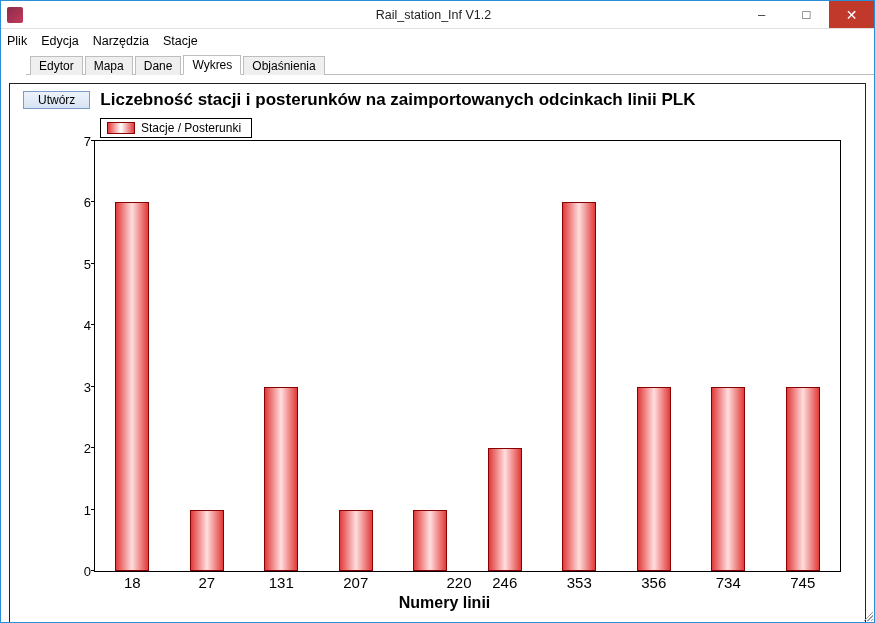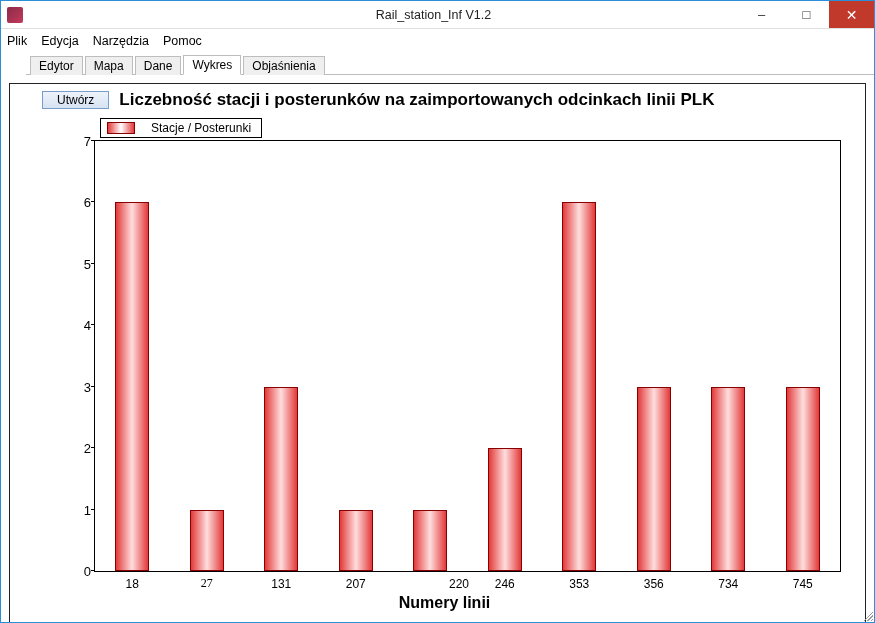--- a/index.html
+++ b/index.html
@@ -106,36 +106,36 @@
     align-items: center;
     gap: 10px;
     margin-bottom: 4px;
   }
   .btn {
     border: 1px solid #7a9ccc;
     background: linear-gradient(#eef3fa,#d6e3f3);
     padding: 1px 14px;
     font-size: 12px;
     cursor: pointer;
-    margin-left: 22px;
+    margin-left: 3px;
   }
   .chart-title {
     font-weight: bold;
     font-size: 17px;
   }
   .legend {
     position: absolute;
     left: 90px;
     top: 34px;
     border: 1px solid #000;
     background: #fff;
     padding: 2px 10px 2px 6px;
     display: flex;
     align-items: center;
-    gap: 16px;
+    gap: 6px;
     z-index: 5;
   }
   .legend-swatch {
     width: 28px; height: 12px;
     border: 1px solid #800;
     background: linear-gradient(90deg,#e23a3a 0%,#fff 50%,#e23a3a 100%);
   }
   
   .plot-wrap {
     position: absolute;
@@ -179,21 +179,21 @@
     position: absolute;
     left: -4px;
     width: 4px;
     height: 1px;
     background: #000;
   }
   .xtick {
     position: absolute;
     bottom: -20px;
     transform: translateX(-50%);
-    font-size: 12px;
+    font-size: 15px;
   }
   .bar {
     position: absolute;
     bottom: 0;
     border: 1px solid #800;
     background: linear-gradient(90deg,#e23a3a 0%,#ffdede 50%,#e23a3a 100%);
   }
   .resize-grip {
     position: absolute;
     right: 2px; bottom: 2px;
@@ -214,21 +214,21 @@
     <div class="winbtn">–</div>
     <div class="winbtn">□</div>
     <div class="winbtn close">✕</div>
   </div>
 </div>
 
 <div class="menubar">
   <span>Plik</span>
   <span>Edycja</span>
   <span>Narzędzia</span>
-  <span>Pomoc</span>
+  <span>Stacje</span>
 </div>
 
 <div class="tabstrip">
   <div class="tab">Edytor</div>
   <div class="tab">Mapa</div>
   <div class="tab">Dane</div>
   <div class="tab active">Wykres</div>
   <div class="tab">Objaśnienia</div>
 </div>
 
@@ -258,21 +258,21 @@
         <div class="ytick-line" style="bottom: 245.714px;"></div>
         <div class="ytick" style="bottom: 307.143px;">5</div>
         <div class="ytick-line" style="bottom: 307.143px;"></div>
         <div class="ytick" style="bottom: 368.571px;">6</div>
         <div class="ytick-line" style="bottom: 368.571px;"></div>
         <div class="ytick" style="bottom: 430px;">7</div>
         <div class="ytick-line" style="bottom: 430px;"></div>
         <div class="bar" style="left: 20.4875px; width: 33.525px; height: 368.571px;"></div>
         <div class="xtick" style="left: 37.25px;">18</div>
         <div class="bar" style="left: 94.9875px; width: 33.525px; height: 61.4286px;"></div>
-        <div class="xtick" style="left: 111.75px; font-family: Liberation Serif, serif;">27</div>
+        <div class="xtick" style="left: 111.75px;">27</div>
         <div class="bar" style="left: 169.488px; width: 33.525px; height: 184.286px;"></div>
         <div class="xtick" style="left: 186.25px;">131</div>
         <div class="bar" style="left: 243.988px; width: 33.525px; height: 61.4286px;"></div>
         <div class="xtick" style="left: 260.75px;">207</div>
         <div class="bar" style="left: 318.488px; width: 33.525px; height: 61.4286px;"></div>
         <div class="xtick" style="left: 330px; margin-left: 34px;">220</div>
         <div class="bar" style="left: 392.988px; width: 33.525px; height: 122.857px;"></div>
         <div class="xtick" style="left: 409.75px;">246</div>
         <div class="bar" style="left: 467.488px; width: 33.525px; height: 368.571px;"></div>
         <div class="xtick" style="left: 484.25px;">353</div>

